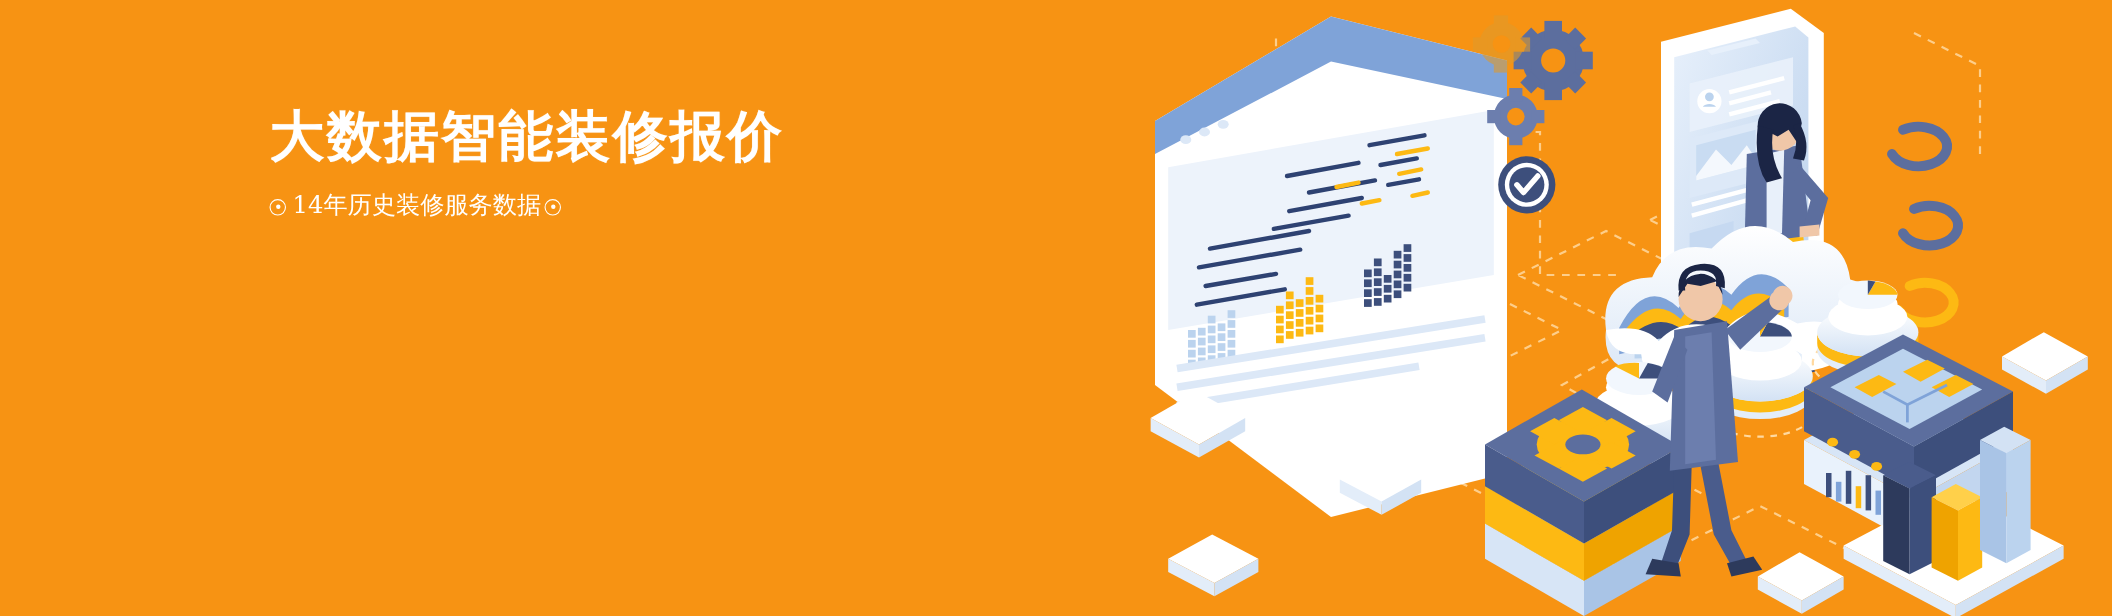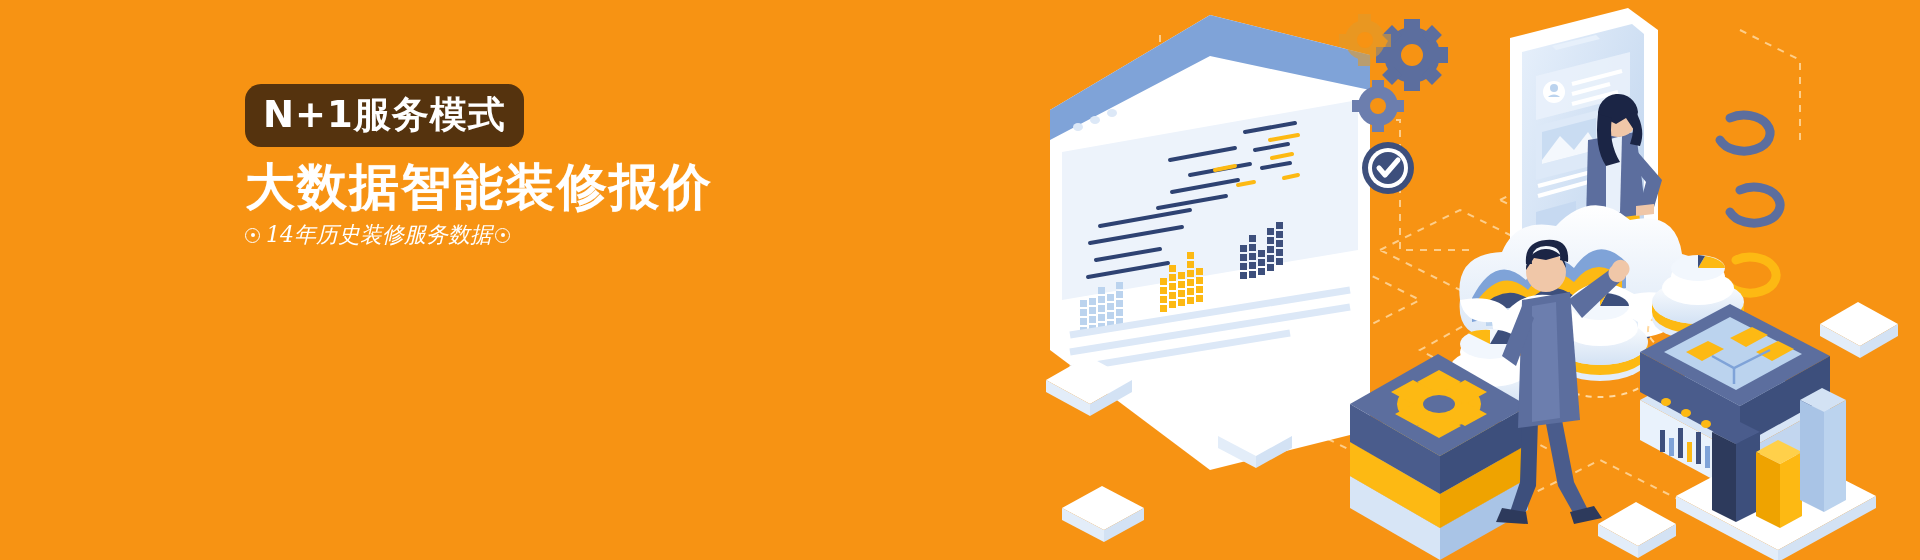--- a/index.html
+++ b/index.html
@@ -36,25 +36,24 @@
     font-family:"DejaVu Sans","Liberation Sans",sans-serif;
     font-size:50px;
     font-weight:700;
     letter-spacing:2px;
     line-height:1.06;
     white-space:nowrap;
     text-shadow:0 0 1px rgba(255,255,255,.4);
   }
 
   .bullets{
-    margin-top:10px;
+    margin-top:26px;
     width:600px;
     display:flex;
     flex-wrap:wrap;
-    font-style:italic;
   }
   .bullet{
     color:#FFFFFF;
     font-family:"DejaVu Serif","Liberation Serif",serif;
     font-size:22px;
     line-height:1;
     white-space:nowrap;
     margin-bottom:22px;
     display:flex;
     align-items:center;
@@ -80,21 +79,20 @@
   .art{position:absolute;right:0;top:0;width:880px;height:560px;}
   .art svg{display:block;}
 </style>
 </head>
 <body>
 
 <div class="banner">
 
   <div class="copy">
 
-    <div class="badge">N+1服务模式</div>
 
     <div class="headline">大数据智能装修报价</div>
 
     <div class="bullets">
       <div class="bullet col-a">
         <span class="dot"></span>
         <span>14年历史装修服务数据</span>
       </div>
       <div class="bullet col-b">
         <span class="dot"></span>

